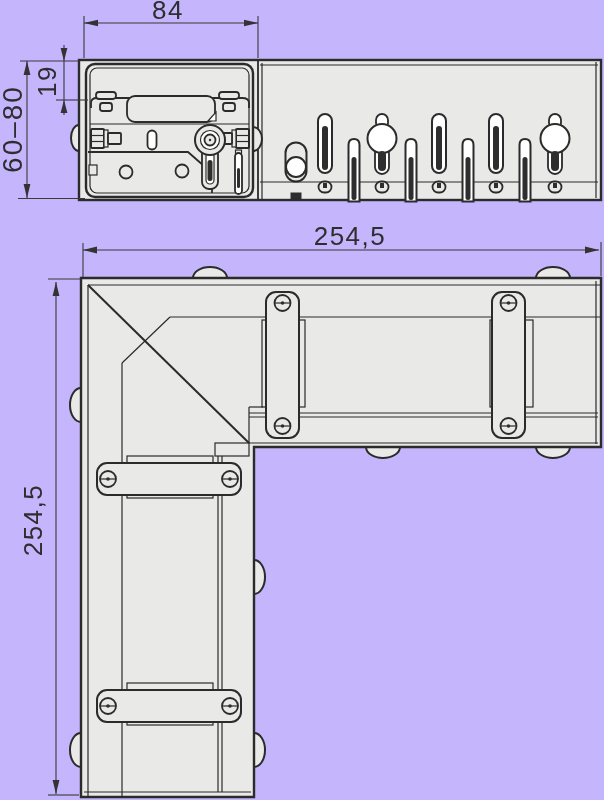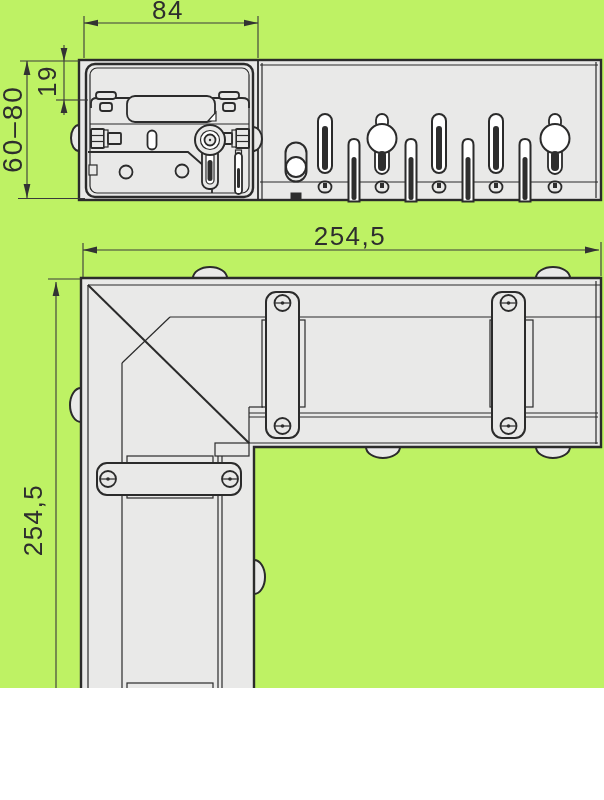--- a/index.html
+++ b/index.html
@@ -1,16 +1,16 @@
 <!DOCTYPE html>
 <html><head>
 <meta charset="utf-8">
 <style>
   html,body{margin:0;padding:0;background:#ffffff;}
-  .page{width:604px;height:688px;background:#bef264;position:relative;font-family:"Liberation Sans",sans-serif;}
+  .page{width:604px;height:800px;background:#c4b5fd;position:relative;font-family:"Liberation Sans",sans-serif;}
   
   .s25{stroke:#2b2b2b;stroke-width:2.4;fill:none;}
   .s2 {stroke:#2b2b2b;stroke-width:2;fill:none;}
   .s18{stroke:#2b2b2b;stroke-width:1.8;fill:none;}
   .s12{stroke:#2b2b2b;stroke-width:1.2;fill:none;}
   .fb {fill:#e9e9e8;}
   .fw {fill:#ffffff;}
   .fd {fill:#2e2e2e;stroke:none;}
   .dim{stroke:#3a3a3a;stroke-width:1.1;fill:none;}
   .arr{fill:#333;stroke:none;}

